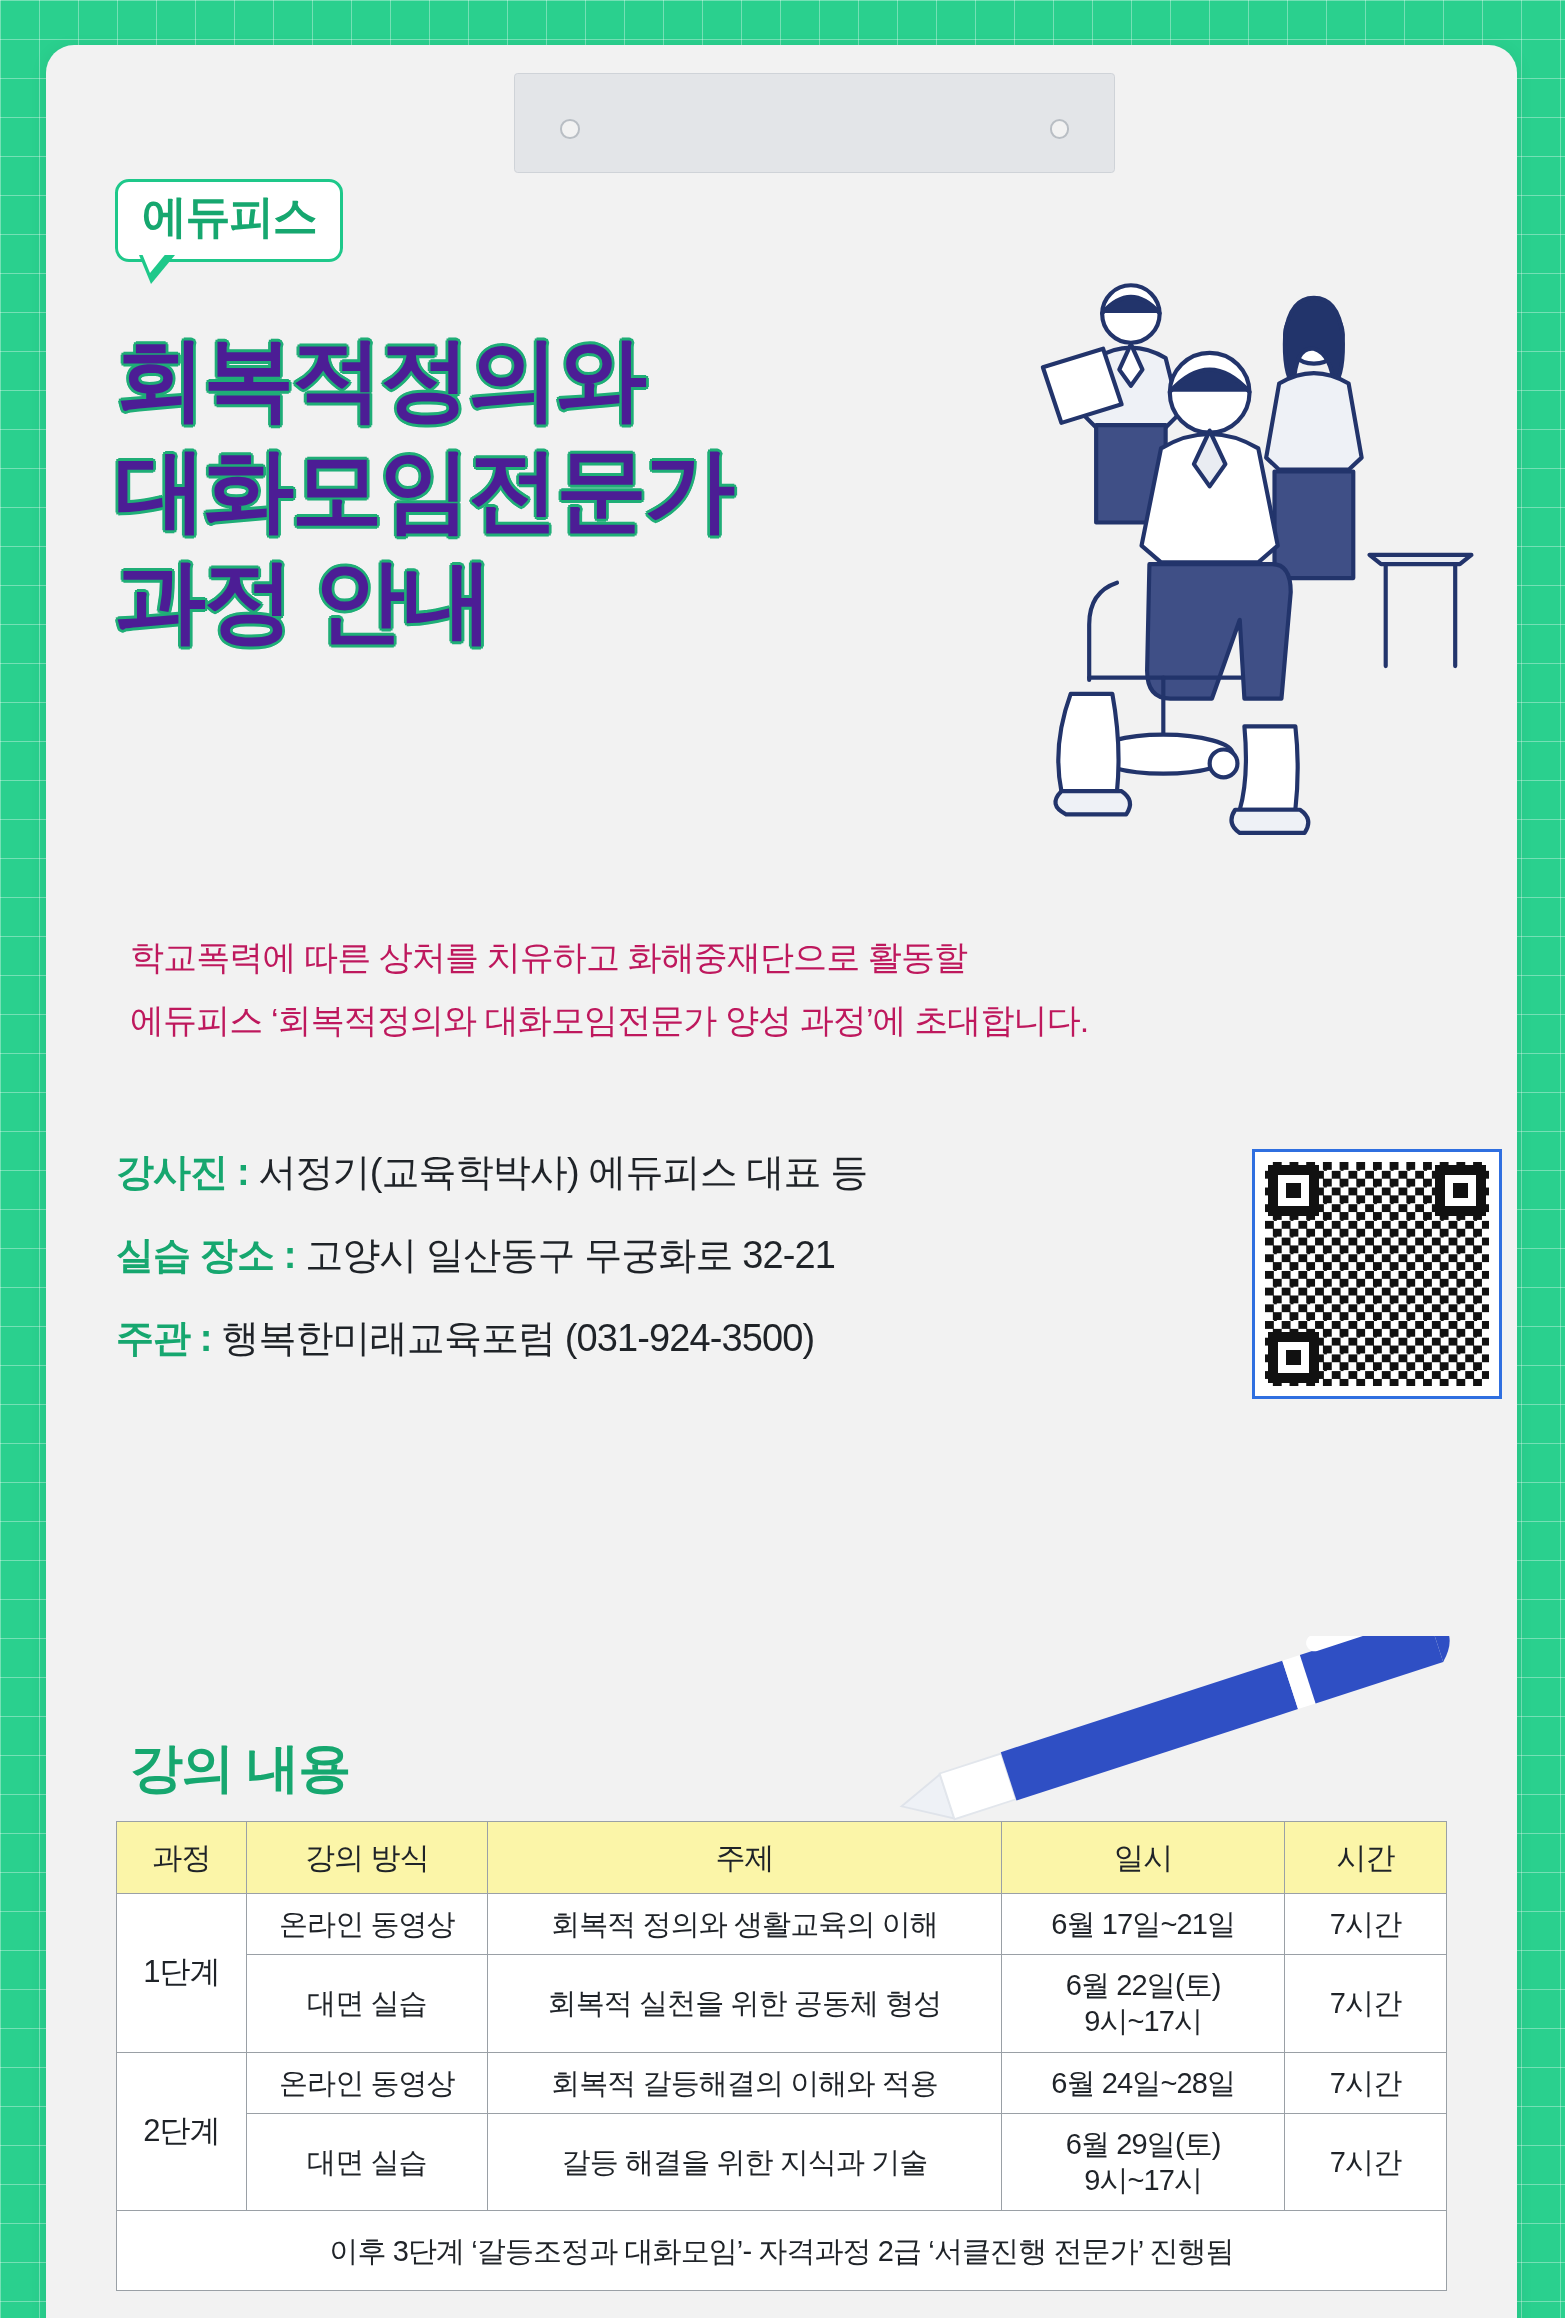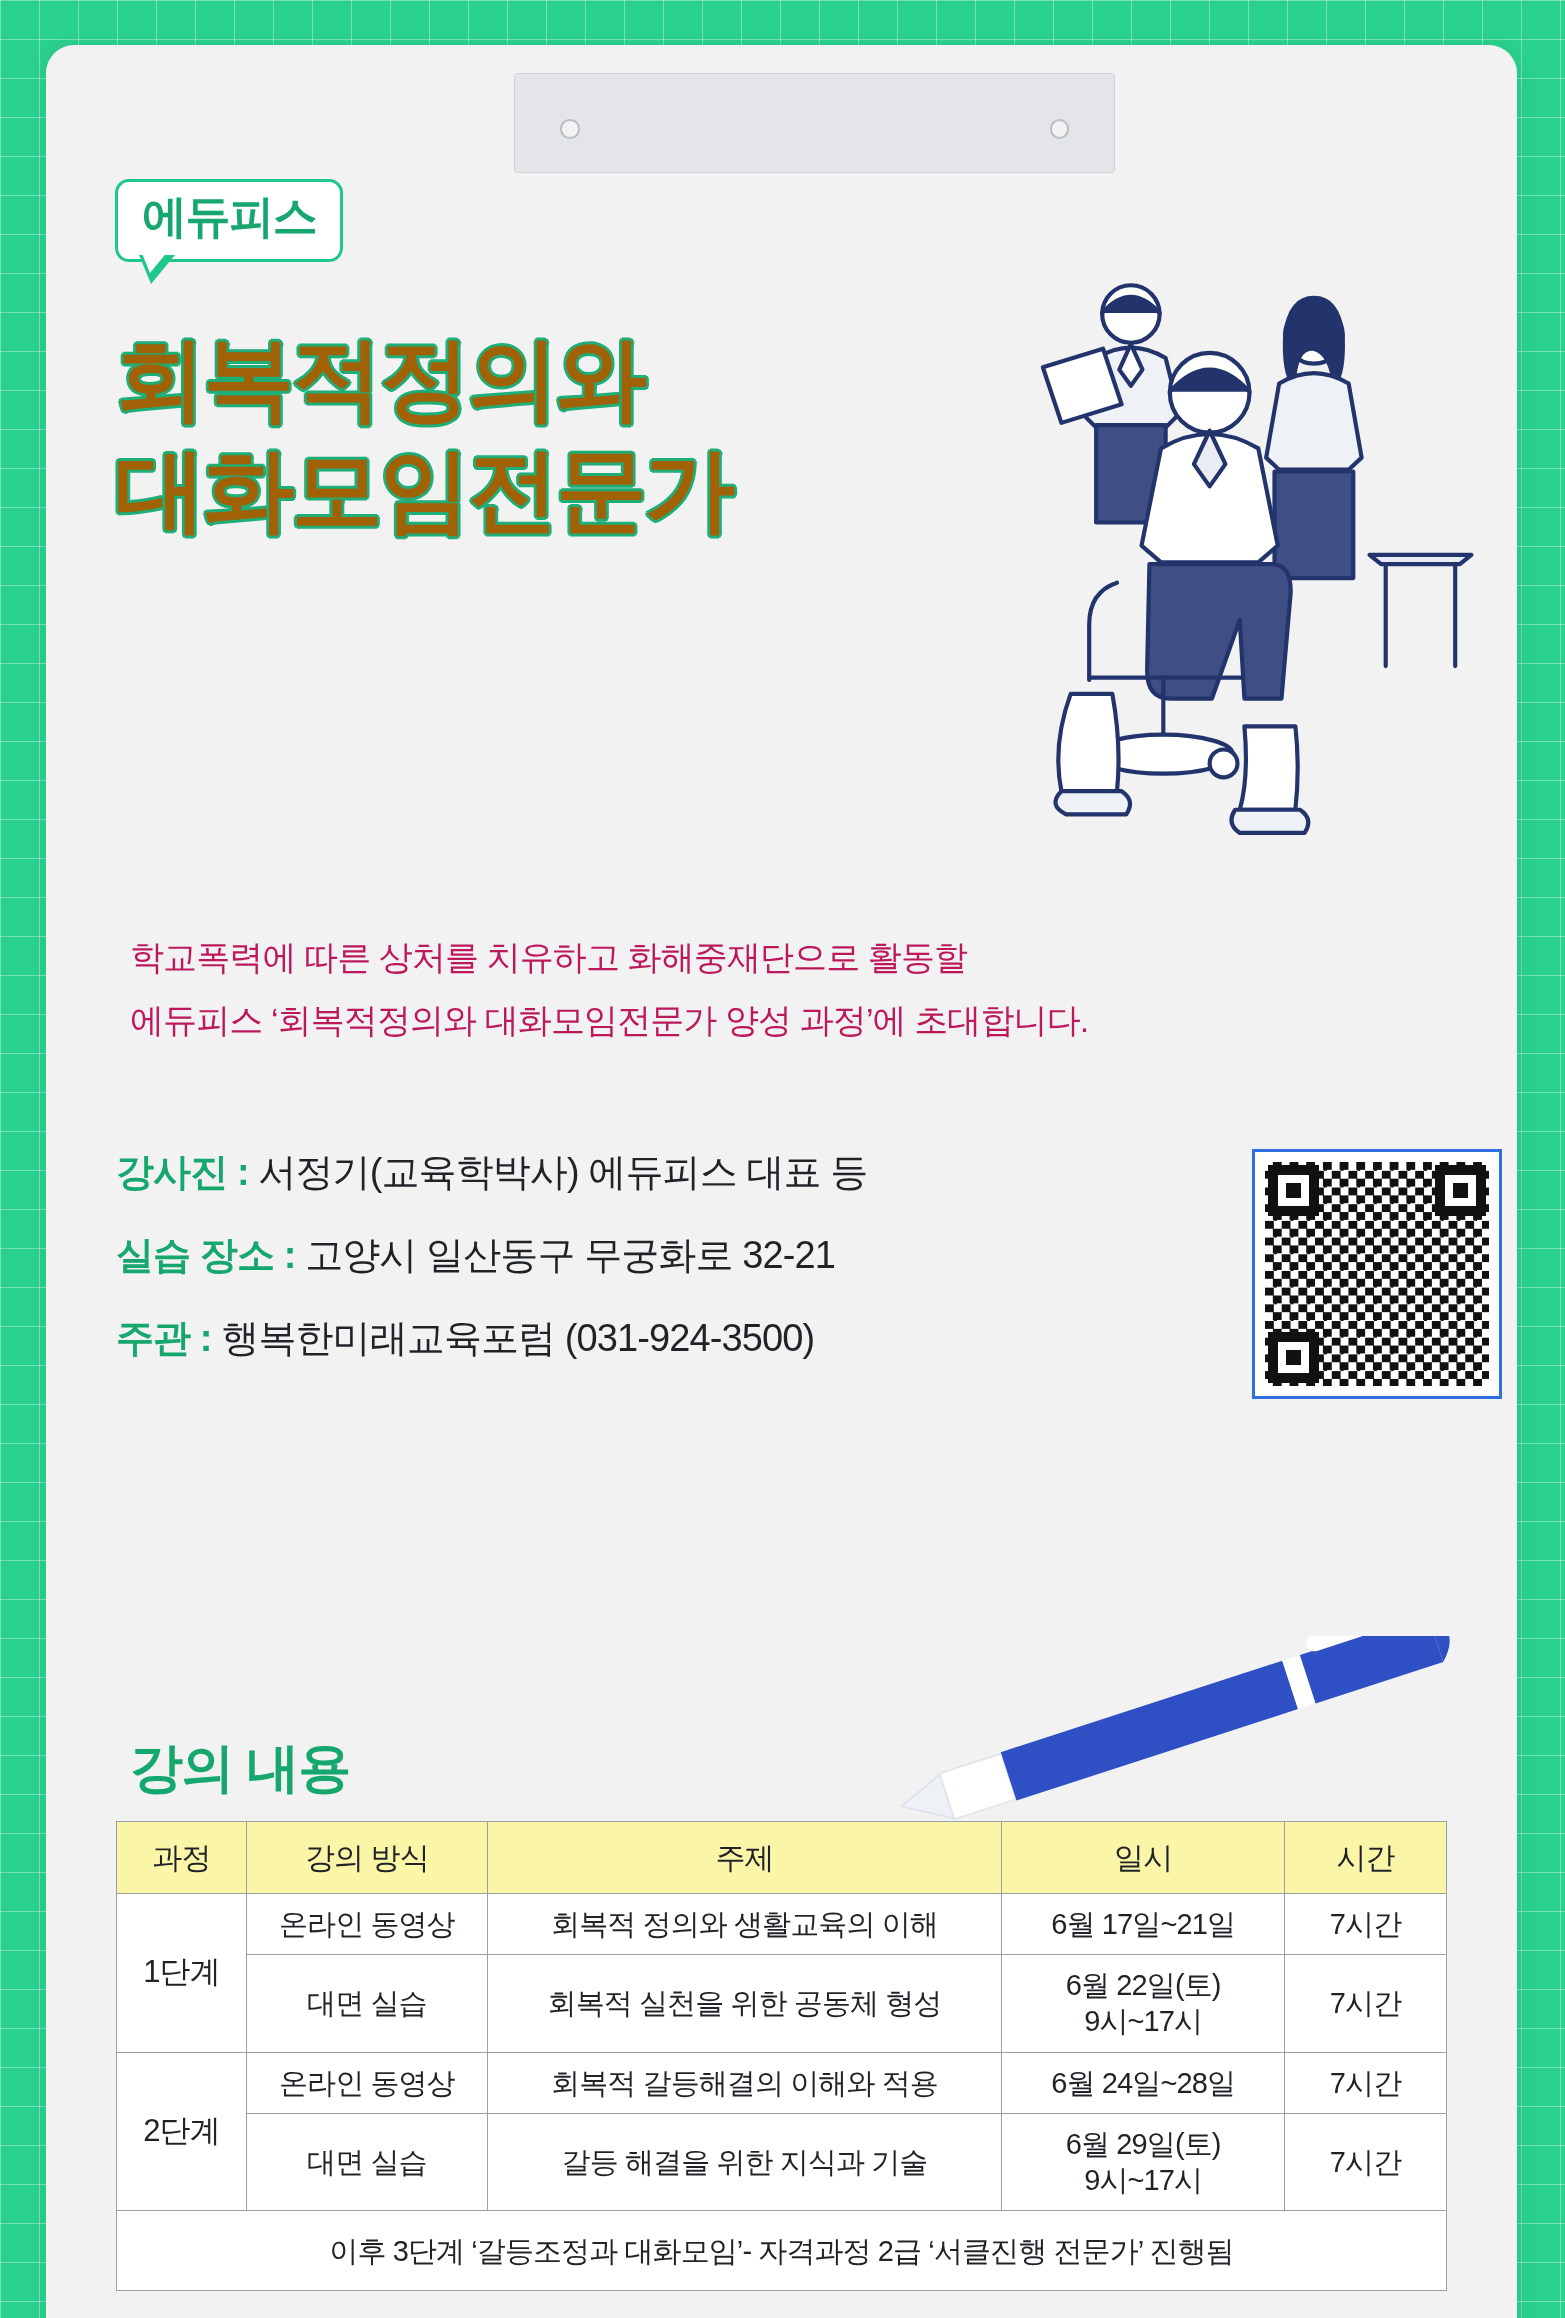--- a/index.html
+++ b/index.html
@@ -86,21 +86,21 @@
     border-left: 9.3px solid transparent;
     border-right: 18.5px solid transparent;
     border-top: 22px solid #ffffff;
   }
 
   
   .title {
     position: absolute;
     left: 69px;
     top: 278px;
-    color: #a16207;
+    color: #4c1d95;
     font-size: 91px;
     font-weight: bold;
     line-height: 1.22;
     letter-spacing: -2.8px;
     text-shadow:
        2.8px 0 0 #1fae77, -2.8px 0 0 #1fae77, 0 2.8px 0 #1fae77, 0 -2.8px 0 #1fae77,
        1.9px 1.9px 0 #1fae77, -1.9px 1.9px 0 #1fae77, 1.9px -1.9px 0 #1fae77, -1.9px -1.9px 0 #1fae77;
   }
   .title div { white-space: nowrap; }
 
@@ -237,20 +237,21 @@
 
   <div class="badge">
     <span>에듀피스</span>
   </div>
   <div class="badge-tail"></div>
   <div class="badge-tail-in"></div>
 
   <div class="title">
     <div>회복적정의와</div>
     <div>대화모임전문가</div>
+    <div>과정 안내</div>
   </div>
 
   <svg class="illus" viewBox="0 0 1090 1330">
     <g fill="none" stroke="#22346b" stroke-width="9" stroke-linecap="round" stroke-linejoin="round">
 
       <path d="M845 640 H1065 L1040 660 H870 Z" fill="#e9ecf2"></path>
       <path d="M880 660 V880 M1030 660 V880"></path>
 
       <circle cx="330" cy="120" r="62" fill="#fff"></circle>
       <path d="M268 118 q62 -70 124 0" fill="#22346b"></path>

